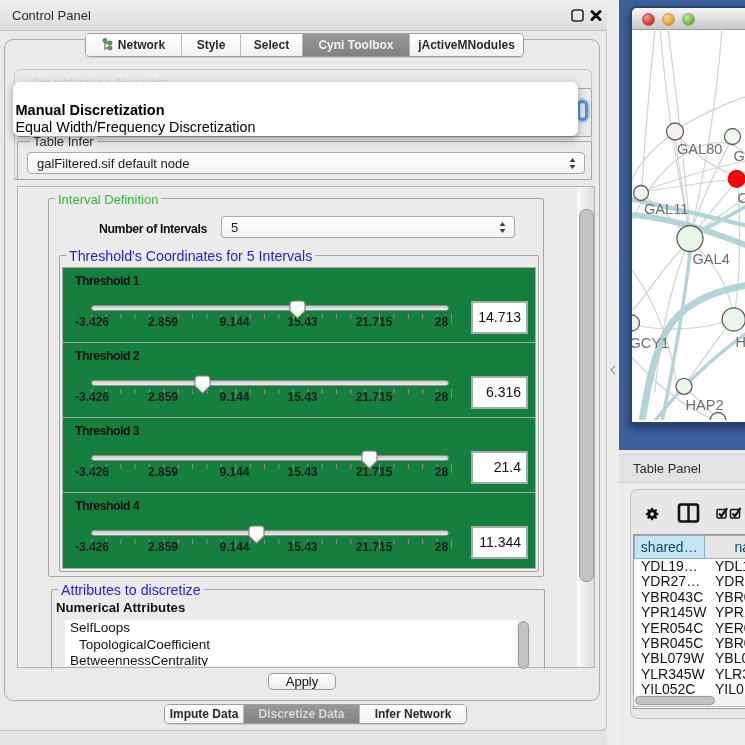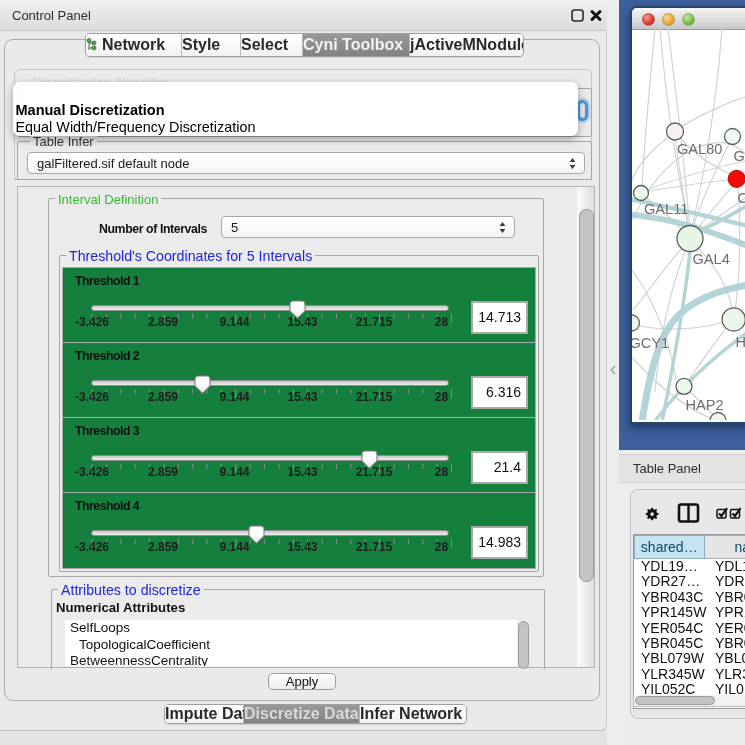--- a/index.html
+++ b/index.html
@@ -6,21 +6,21 @@
   body{width:745px;height:745px;overflow:hidden;font-family:"Liberation Sans",sans-serif;background:#e3e3e3;position:relative;}
   .abs{position:absolute;}
   
   #cpwin{left:0;top:0;width:606px;height:730px;background:#e9e9e9;border-bottom-right-radius:6px;border-right:1px solid #c6c6c6;border-bottom:1px solid #c0c0c0;}
   #titlebar{left:0;top:0;width:607px;height:30px;background:linear-gradient(#f0f0f0,#dcdcdc);border-bottom:1px solid #c4c4c4;}
   #titlebar .t{position:absolute;left:12px;top:8px;font-size:13px;color:#2d2d2d;}
   
   #cbox{left:4px;top:39px;width:594px;height:660px;border:1px solid #adadad;border-radius:9px;background:#eaeaea;}
   
   .tabbar{display:flex;height:22px;border:1px solid #9f9f9f;border-radius:5px;background:#fff;overflow:hidden;box-shadow:0 1px 1px rgba(0,0,0,0.12);}
-  .tabbar .seg{display:flex;align-items:center;font-size:16px;font-weight:bold;color:#2a2a2a;background:linear-gradient(#ffffff,#f1f1f1);border-right:1px solid #b9b9b9;white-space:nowrap;}
+  .tabbar .seg{display:flex;align-items:center;justify-content:center;font-size:12px;font-weight:bold;color:#2a2a2a;background:linear-gradient(#ffffff,#f1f1f1);border-right:1px solid #b9b9b9;white-space:nowrap;}
   .tabbar .seg:last-child{border-right:none;}
   .tabbar .seg.dark{background:linear-gradient(#989898,#828282);color:#f2f2f2;}
   #toptabs{left:85px;top:33px;width:437px;}
   #bottabs{left:164px;top:704px;width:301px;}
   
   .group{position:absolute;border:1px solid #a6a6a6;border-radius:2px;}
   .gtitle{position:absolute;font-size:13px;background:#eaeaea;padding:0 3px;white-space:nowrap;}
   
   .combo{position:absolute;background:linear-gradient(#ffffff,#f4f4f4);border:1px solid #a9a9a9;border-radius:4px;font-size:13px;color:#1a1a1a;}
   .combo .txt{position:absolute;left:9px;top:3px;}
@@ -409,21 +409,21 @@
   <svg class="thumb" style="left:185.0px;" width="17" height="20" viewBox="0 0 17 20" xmlns="http://www.w3.org/2000/svg">
       <path d="M1,4 Q1,1 4,1 L13,1 Q16,1 16,4 L16,11 L8.5,18.5 L1,11 Z" fill="url(#g491)" stroke="#7d7d7d" stroke-width="1.1"></path>
       <defs>
         <linearGradient id="g491" x1="0" y1="0" x2="0" y2="1">
           <stop offset="0" stop-color="#ffffff"></stop>
           <stop offset="0.55" stop-color="#fbfbfb"></stop>
           <stop offset="1" stop-color="#e2e2e2"></stop>
         </linearGradient>
       </defs>
     </svg>
-  <div class="field">14.983</div>
+  <div class="field">11.344</div>
 </div>
 
 <div class="abs group" style="left:51px;top:589px;width:492px;height:80px;border-bottom:none;"></div>
 <div class="abs gtitle" style="left:58px;top:582px;color:#2222e0;background:#ebebeb;font-size:14.2px;">Attributes to discretize</div>
 <div class="abs" style="left:56px;top:600px;font-size:13.2px;font-weight:bold;color:#111;">Numerical Attributes</div>
 <div class="abs" style="left:65px;top:620px;width:463px;height:46px;background:#fff;overflow:hidden;font-size:13.5px;color:#111;">
   <div style="height:16.5px;line-height:16.5px;padding-left:5px;">SelfLoops</div>
   <div style="height:16.5px;line-height:16.5px;padding-left:14px;">TopologicalCoefficient</div>
   <div style="height:16.5px;line-height:16.5px;padding-left:5px;">BetweennessCentrality</div>
 </div>

